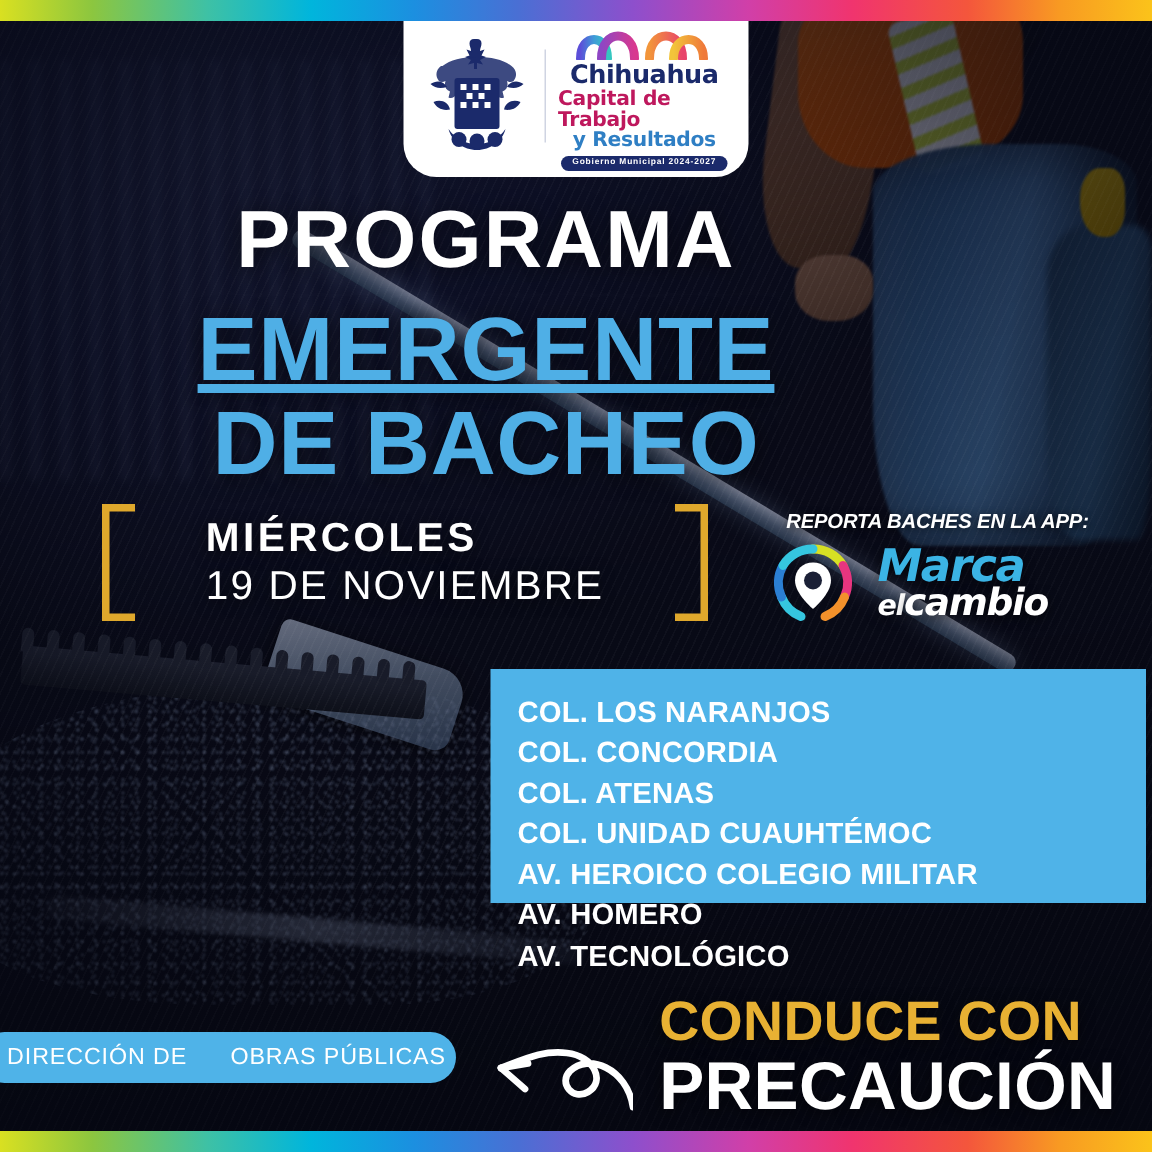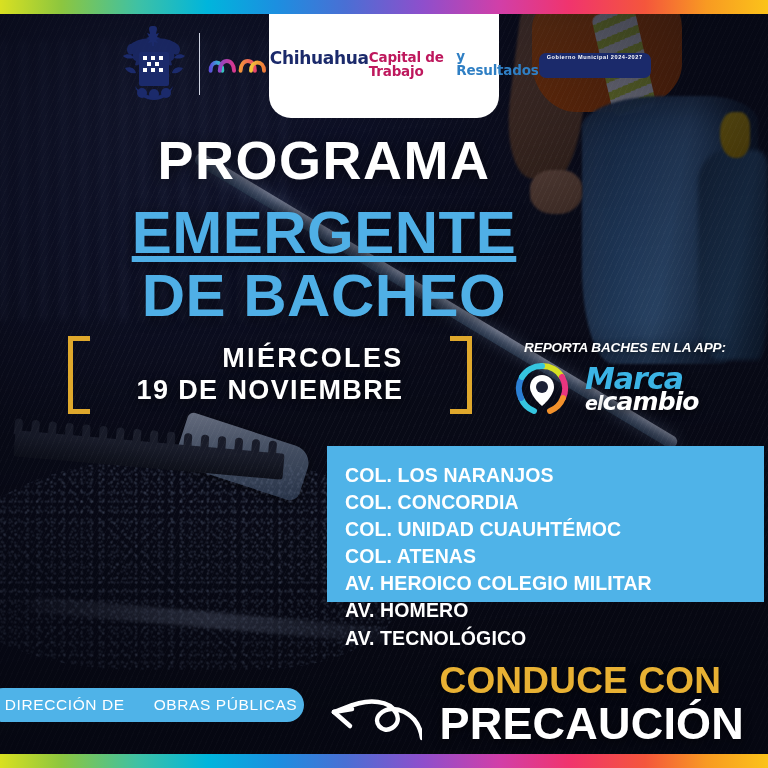--- a/index.html
+++ b/index.html
@@ -165,21 +165,21 @@
 
   
   .header-badge {
     position:absolute; left:269px; top:12px; width:230px; height:106px;
     background:#ffffff; border-radius:0 0 22px 22px; z-index:25;
     display:flex; align-items:center; justify-content:center; gap:8px;
     padding:6px 12px 8px;
   }
   .shield { width:74px; height:84px; position:relative; flex:0 0 auto; }
   .badge-div { width:1px; height:62px; background:#cfd4e2; flex:0 0 auto; }
-  .chih-logo { display:flex; flex-direction:row; line-height:1; }
+  .chih-logo { display:flex; flex-direction:column; align-items:center; line-height:1; }
   .chih-arcs { width:94px; height:26px; margin-bottom:2px; }
   .chih-l1 {
     font-size:17px; font-weight:bold; color:#1b2a6b; letter-spacing:-.3px;
     font-family:"DejaVu Sans", sans-serif;
   }
   .chih-l2 {
     font-size:13.5px; font-weight:bold; color:#be185d; letter-spacing:-.2px;
     font-family:"DejaVu Sans", sans-serif; margin-top:1px;
   }
   .chih-l3 {
@@ -216,27 +216,27 @@
   .brk { position:absolute; top:0; width:26px; height:78px; }
   .brk span { position:absolute; background:#DFA82C; }
   .brk.l { left:0; }
   .brk.r { right:0; }
   .brk.l .v { left:4px; top:0; width:5px; height:78px; }
   .brk.l .t { left:4px; top:0; width:22px; height:5px; }
   .brk.l .b { left:4px; bottom:0; width:22px; height:5px; }
   .brk.r .v { right:4px; top:0; width:5px; height:78px; }
   .brk.r .t { right:4px; top:0; width:22px; height:5px; }
   .brk.r .b { right:4px; bottom:0; width:22px; height:5px; }
-  .date-text { text-align:right; }
+  .date-text { text-align:left; }
   .d-day {
     font-size:27px; font-weight:bold; color:#fff; letter-spacing:2.3px;
     line-height:1.18; text-shadow:0 2px 10px rgba(0,0,0,.6);
   }
   .d-date {
-    font-size:27px; font-weight:bold; color:#fff; letter-spacing:1.4px;
+    font-size:27px; font-weight:normal; color:#fff; letter-spacing:1.4px;
     line-height:1.18; text-shadow:0 2px 10px rgba(0,0,0,.6);
   }
 
   
   .app-block { position:absolute; left:505px; top:340px; width:240px; z-index:20; }
   .app-label {
     font-size:13.5px; font-weight:bold; color:#fff; font-style:italic;
     letter-spacing:-.1px; text-align:center; text-shadow:0 1px 6px rgba(0,0,0,.7);
     white-space:nowrap;
   }
@@ -436,22 +436,22 @@
       <div class="app-words">
         <div class="aw-marca">Marca</div>
         <div class="aw-cambio"><span class="small">el</span><span>cambio</span></div>
       </div>
     </div>
   </div>
 
   <div class="street-box">
     <div class="street-item">COL. LOS NARANJOS</div>
     <div class="street-item">COL. CONCORDIA</div>
+    <div class="street-item">COL. ATENAS</div>
     <div class="street-item">COL. UNIDAD CUAUHTÉMOC</div>
-    <div class="street-item">COL. ATENAS</div>
     <div class="street-item">AV. HEROICO COLEGIO MILITAR</div>
     <div class="street-item">AV. HOMERO</div>
     <div class="street-item">AV. TECNOLÓGICO</div>
   </div>
 
   <div class="pill">
     <div class="pill-text"><span class="light">DIRECCIÓN DE </span><b>OBRAS PÚBLICAS</b></div>
   </div>
 
   <svg class="arrow-svg" viewBox="0 0 122 72">

